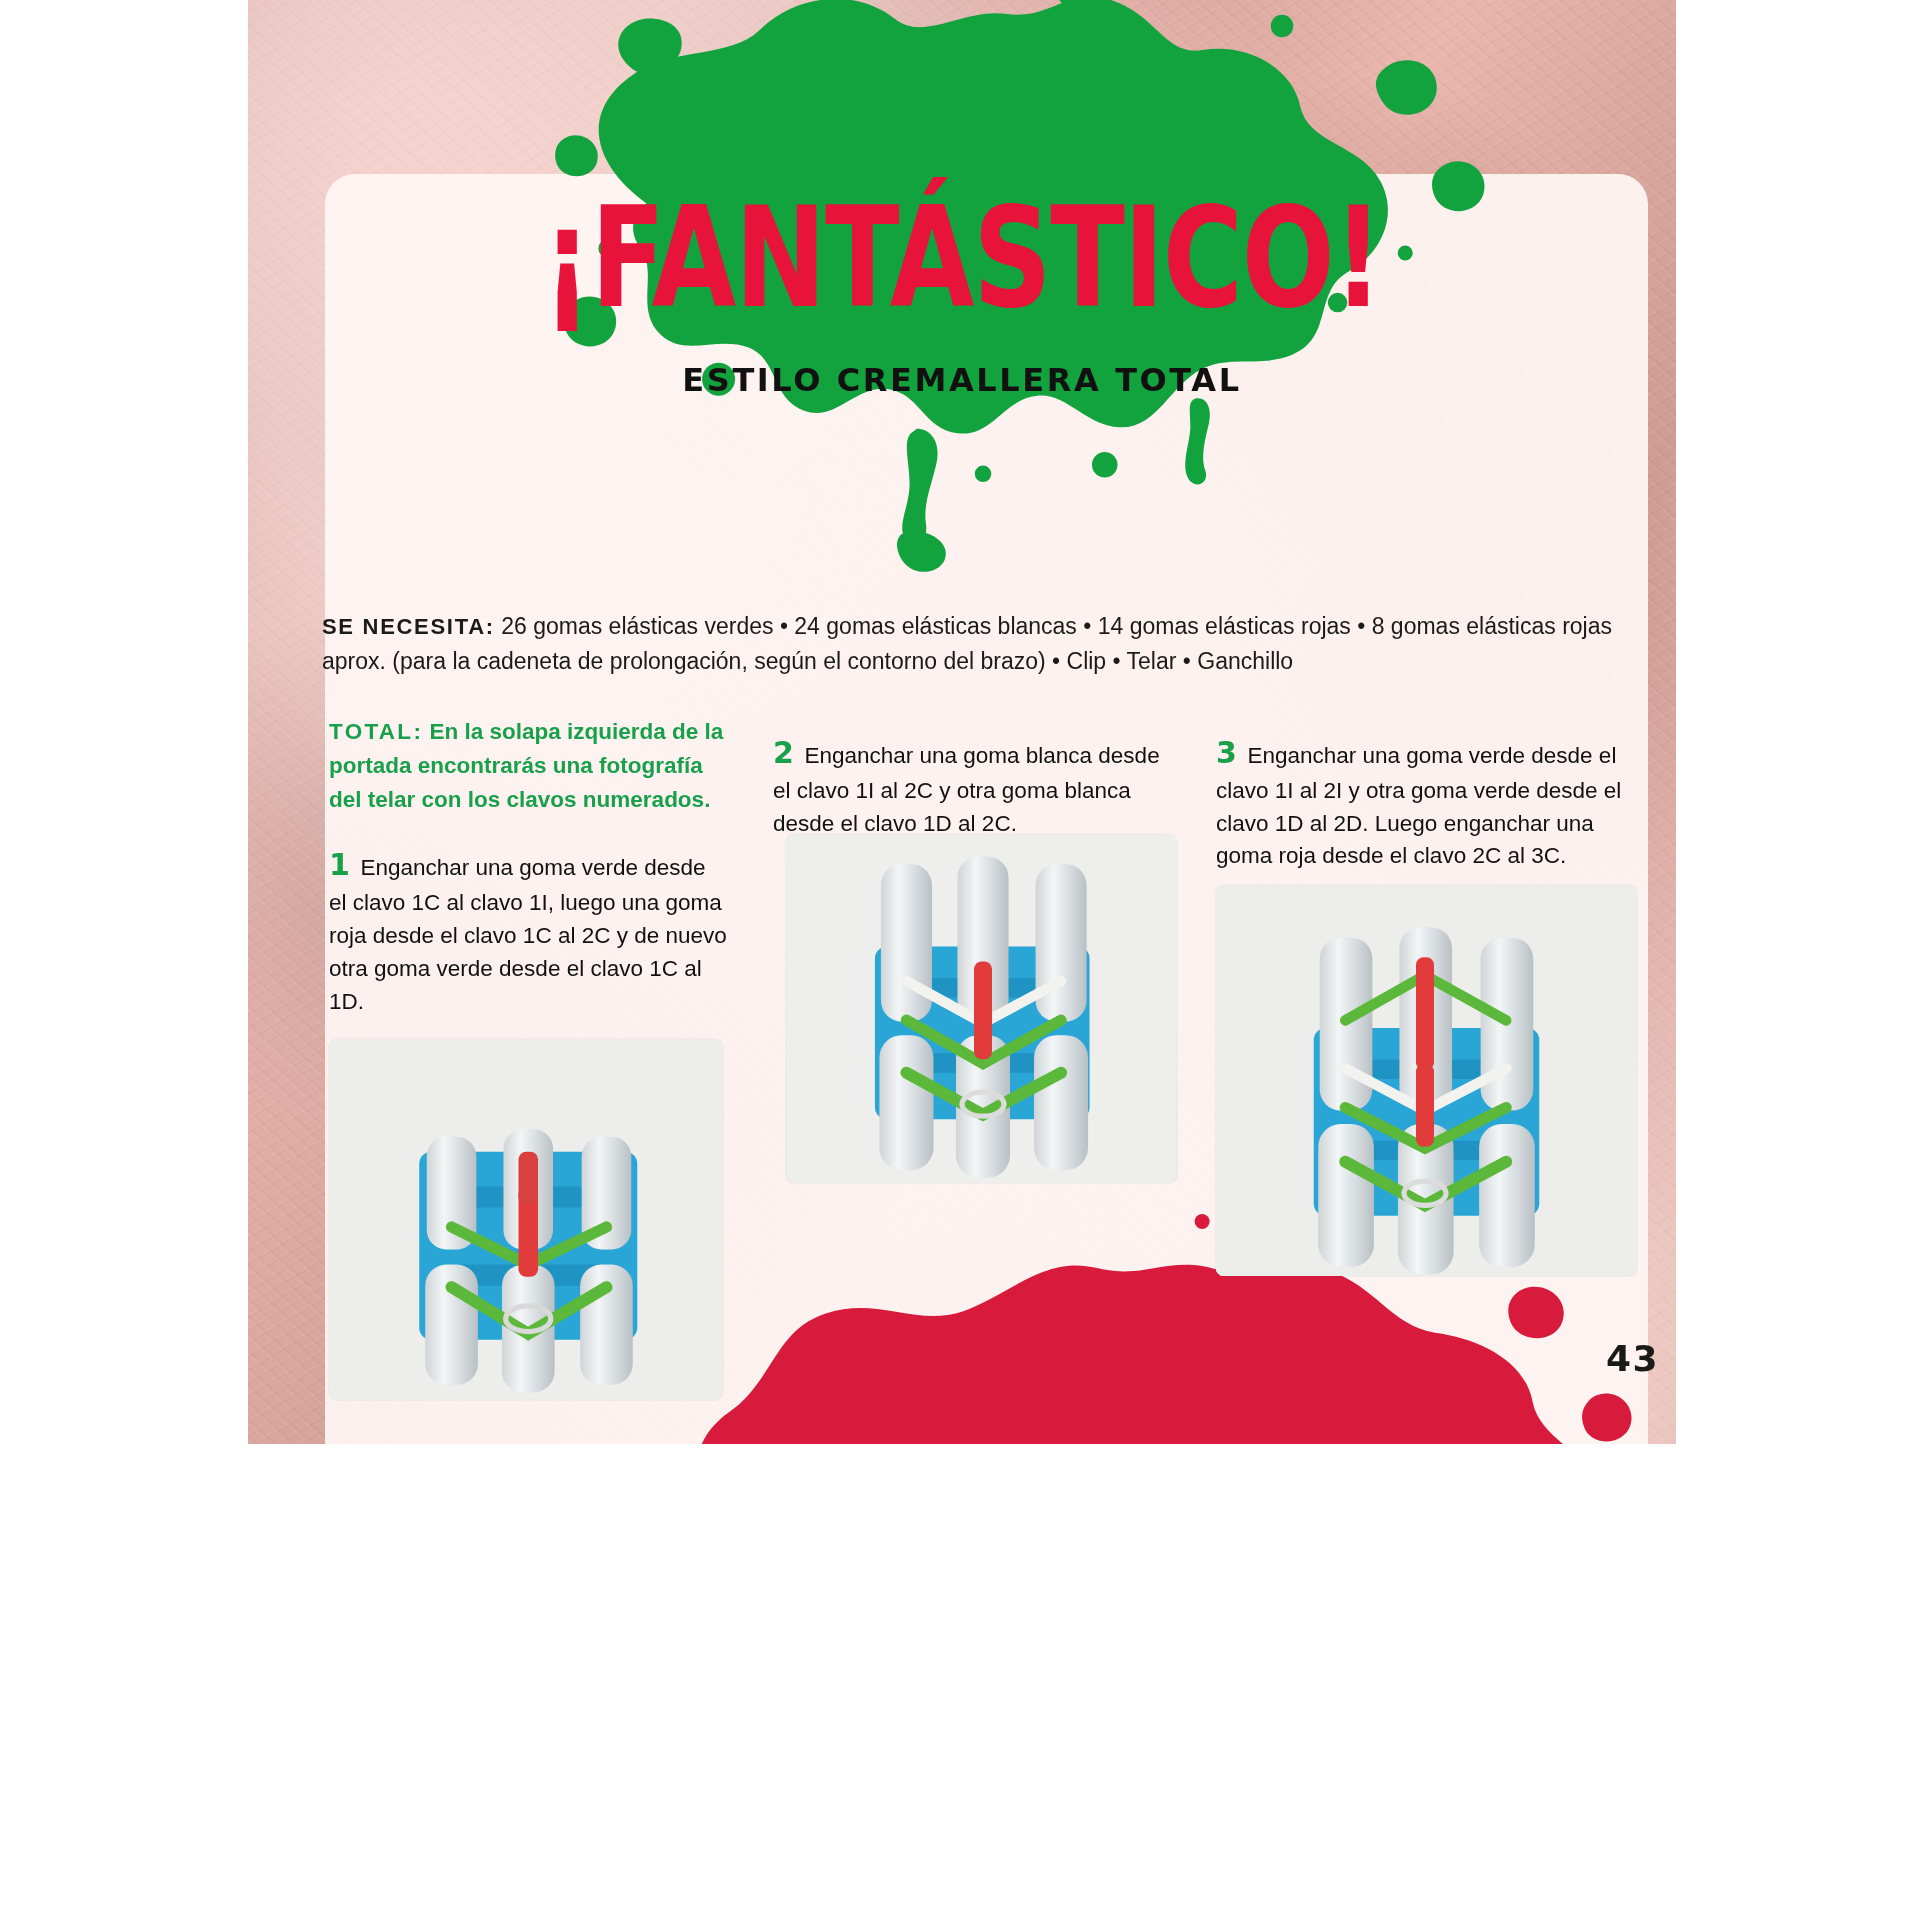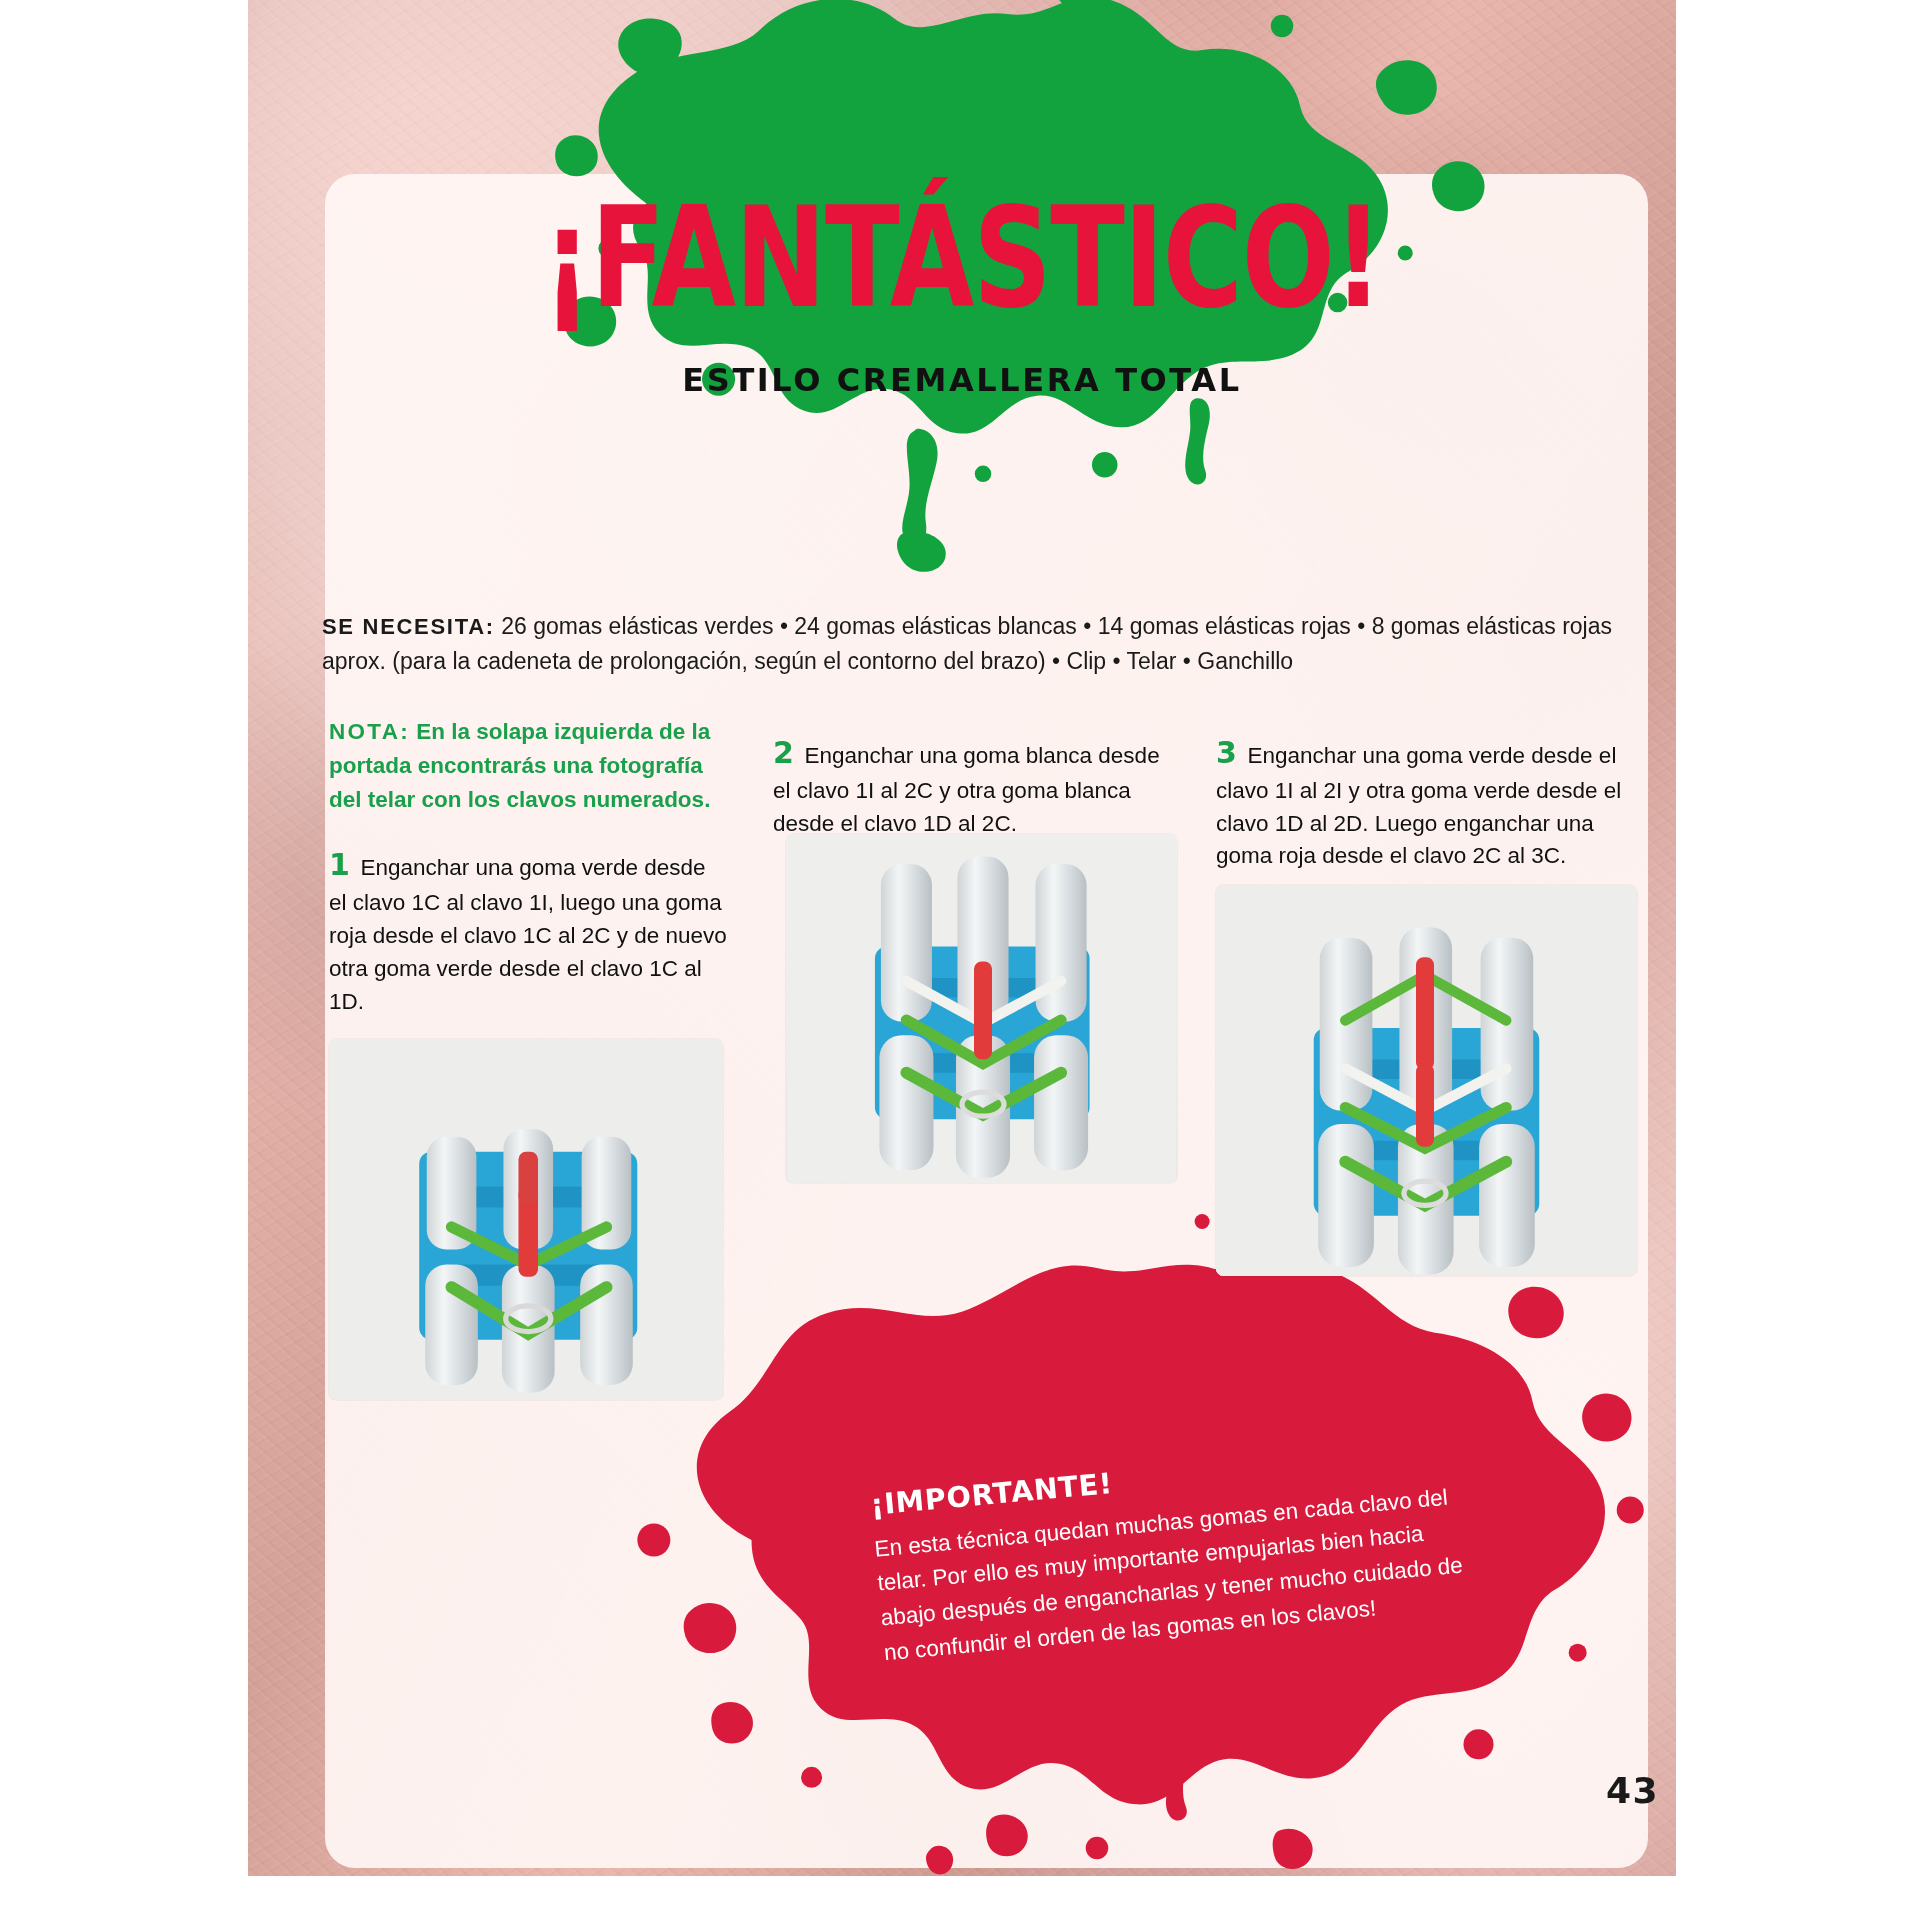--- a/index.html
+++ b/index.html
@@ -7,21 +7,21 @@
     width:1924px;height:1924px;
     background:#ffffff;
     font-family:"Liberation Sans", sans-serif;
     overflow:hidden;
     position:relative;
   }
 
   
   #page{
     position:absolute;
-    left:0;top:0;width:1924px;height:1876px;
+    left:0;top:0;width:1924px;height:1444px;
     overflow:hidden;
     background:#ffffff;
   }
 
   
   .side-white{
     position:absolute;top:0;height:1924px;width:248px;background:#ffffff;z-index:40;
   }
   .side-white.left{left:0;}
   .side-white.right{right:0;}
@@ -212,21 +212,21 @@
   <div class="title">¡FANTÁSTICO!</div>
   <div class="subtitle">ESTILO CREMALLERA TOTAL</div>
 
   <div class="needs">
     <span class="lbl">SE NECESITA:</span>
     <span>26 gomas elásticas verdes • 24 gomas elásticas blancas • 14 gomas elásticas rojas • 8 gomas elásticas rojas aprox. (para la cadeneta de prolongación, según el contorno del brazo) • Clip • Telar • Ganchillo</span>
   </div>
 
   <div class="col col1">
     <div class="note">
-      <span class="nlbl">NOTA:</span><span> En la solapa izquierda de la portada encontrarás una fotografía del telar con los clavos numerados.</span>
+      <span class="nlbl">TOTAL:</span><span> En la solapa izquierda de la portada encontrarás una fotografía del telar con los clavos numerados.</span>
     </div>
     <div class="step">
       <span class="num">1</span><span>Enganchar una goma verde desde el clavo 1C al clavo 1I, luego una goma roja desde el clavo 1C al 2C y de nuevo otra goma verde desde el clavo 1C al 1D.</span>
     </div>
   </div>
 
   <div class="col col2">
     <div class="step">
       <span class="num">2</span><span>Enganchar una goma blanca desde el clavo 1I al 2C y otra goma blanca desde el clavo 1D al 2C.</span>
     </div>

